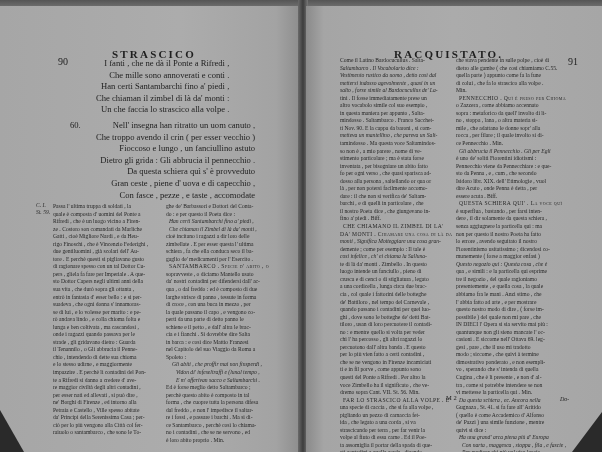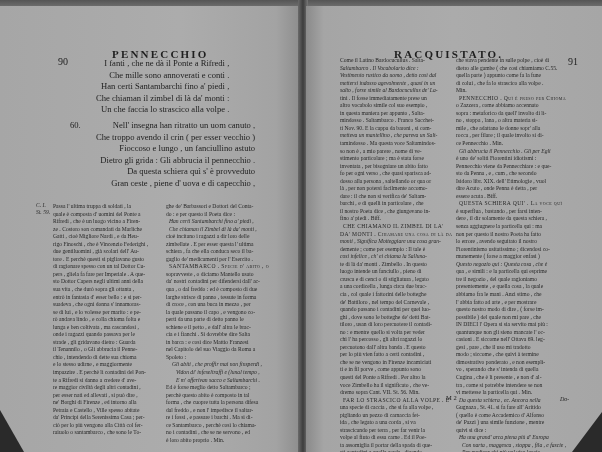--- a/index.html
+++ b/index.html
@@ -44,38 +44,39 @@
   .sig { position:absolute; font-size:6.5px; color:#222; }
   .catch { position:absolute; font-size:6px; color:#222; font-style:italic; }
 </style>
 </head>
 <body>
 
 <div class="scan-top"></div>
 
 <div class="page left">
   <div class="folio" style="left:58px;">90</div>
-  <div class="run-head" style="left:112px;">PENNECCHIO</div>
+  <div class="run-head" style="left:112px;">STRASCICO</div>
 
   <div class="verse" style="left:96px; top:52px;">
     <span class="line">I fanti , che ne dà il Ponte a Rifredi ,</span>
     <span class="line">Che mille sono annoverati e conti .</span>
     <span class="line">Han certi Santambarchi fino a' piedi ,</span>
     <span class="line">Che chiaman il zimbel di là da' monti :</span>
     <span class="line">Un che faccia lo strascico alla volpe .</span>
   </div>
 
   <div class="stanza-num" style="left:70px; top:114px;">60.</div>
   <div class="verse" style="left:90px; top:114px;">
     <span class="line">Nell' insegna han ritratto un uom canuto ,</span>
     <span class="line" style="padding-left:6px">Che troppo avendo il crin ( per esser vecchio )</span>
     <span class="line" style="padding-left:6px">Fioccoso e lungo , un fanciullino astuto</span>
     <span class="line" style="padding-left:6px">Dietro gli grida : Gli abbrucia il pennecchio .</span>
     <span class="line" style="padding-left:6px">Da questa schiera quì s' è provveduto</span>
     <span class="line" style="padding-left:6px">Gran ceste , piene d' uova e di capecchio ,</span>
+    <span class="line" style="padding-left:6px">Con fasce , pezze , e taste , accomodate</span>
   </div>
 
   <div class="margin-ref" style="left:36px; top:196px;">
     <div>C. I.</div>
     <div>St. 59.</div>
   </div>
 
   <div class="col" style="left:53px; top:197px; width:106px;">
     <span class="ln">Passa l' ultima truppa di soldati , la</span>
     <span class="ln">quale è composta d' uomini del Ponte a</span>

